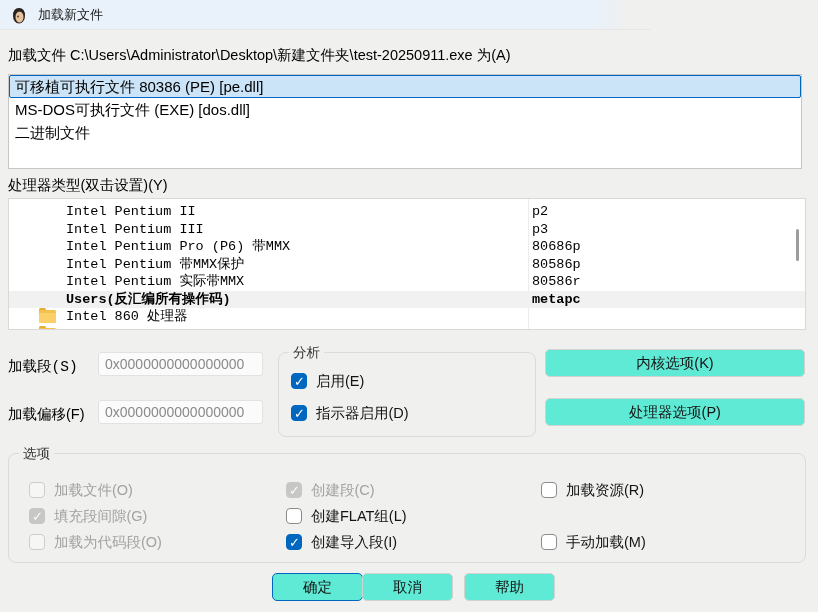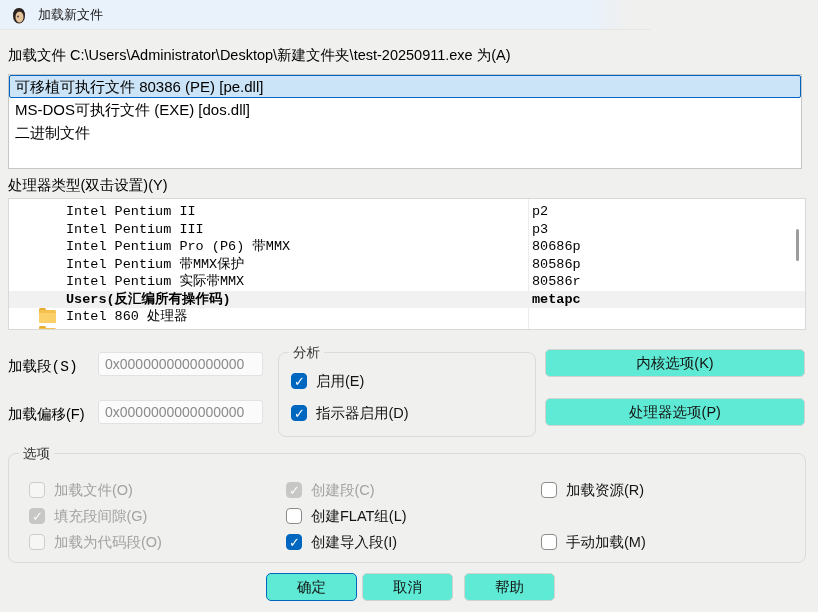--- a/index.html
+++ b/index.html
@@ -274,15 +274,15 @@
   <div class="checkrow abs" style="left:532px; top:28px;">
     <span class="cb"></span>
     <span class="cb-label">加载资源(R)</span>
   </div>
   <div class="checkrow abs" style="left:532px; top:80px;">
     <span class="cb"></span>
     <span class="cb-label">手动加载(M)</span>
   </div>
 </div>
 
-<div class="abs btn default" style="left:266px; top:573px; width:91px; height:28px;">确定</div>
+<div class="abs btn default" style="left:272px; top:573px; width:91px; height:28px;">确定</div>
 <div class="abs btn" style="left:362px; top:573px; width:91px; height:28px;">取消</div>
 <div class="abs btn" style="left:464px; top:573px; width:91px; height:28px;">帮助</div>
 
 </body></html>

